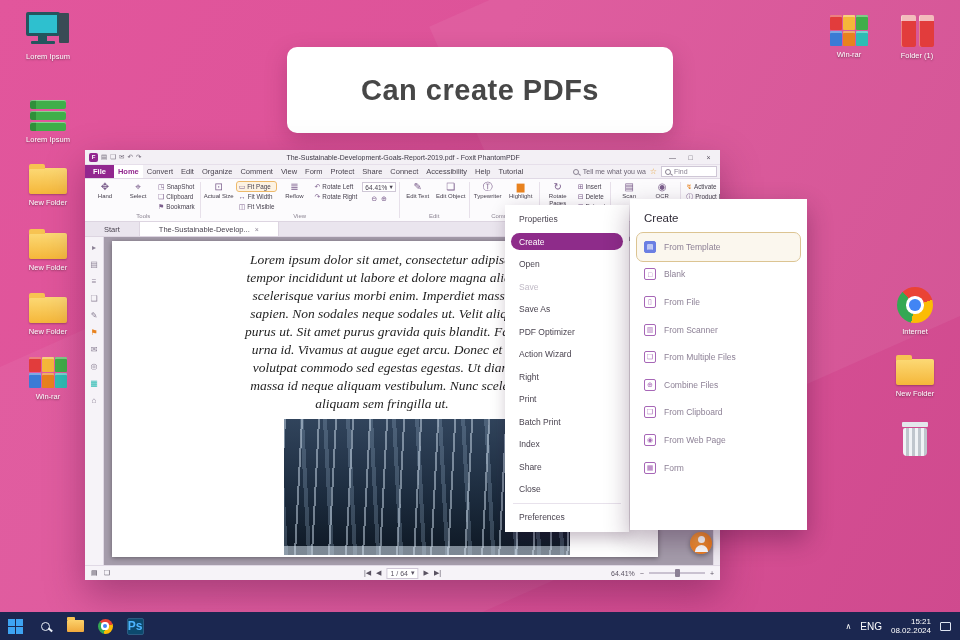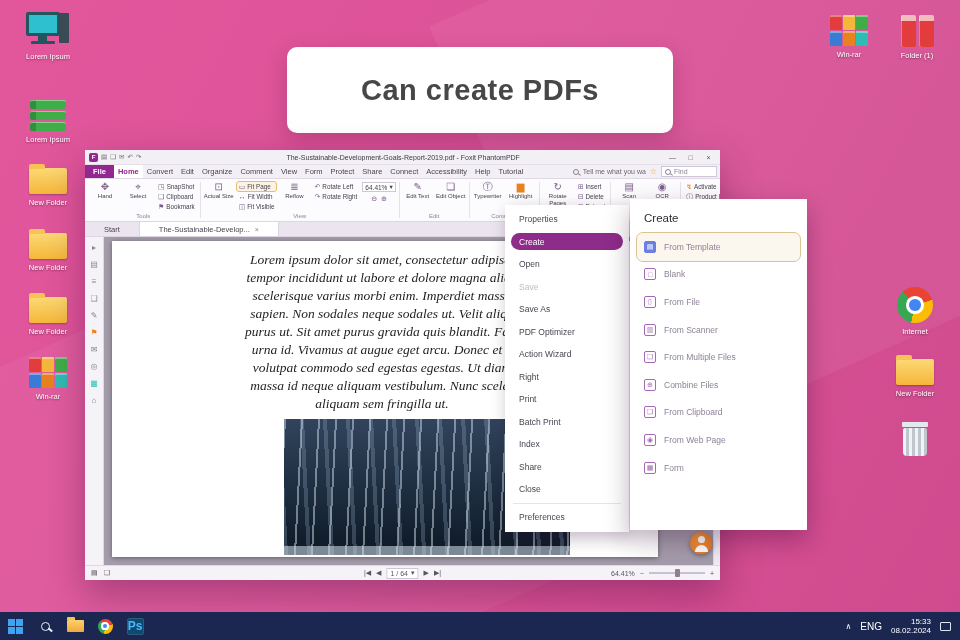--- a/index.html
+++ b/index.html
@@ -619,18 +619,18 @@
   <div class="tbi">
     <span class="chrome" style="--s:15px"></span>
   </div>
   <div class="tbi">
     <span class="tb-ps">Ps</span>
   </div>
   <div class="tray">
     <span class="up">∧</span>
     <span class="lang">ENG</span>
     <div class="clock">
-      <div>15:33</div>
+      <div>15:21</div>
       <div>08.02.2024</div>
     </div>
     <span class="notif"></span>
   </div>
 </div>
 
 </body></html>

